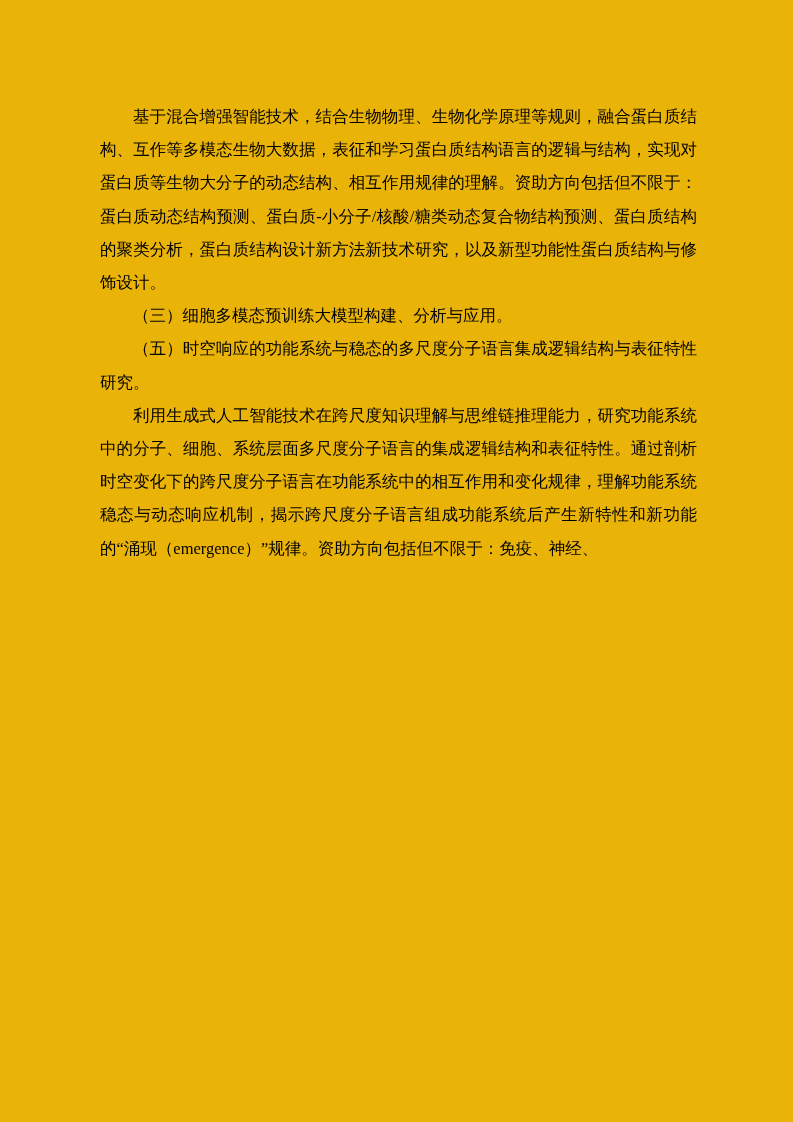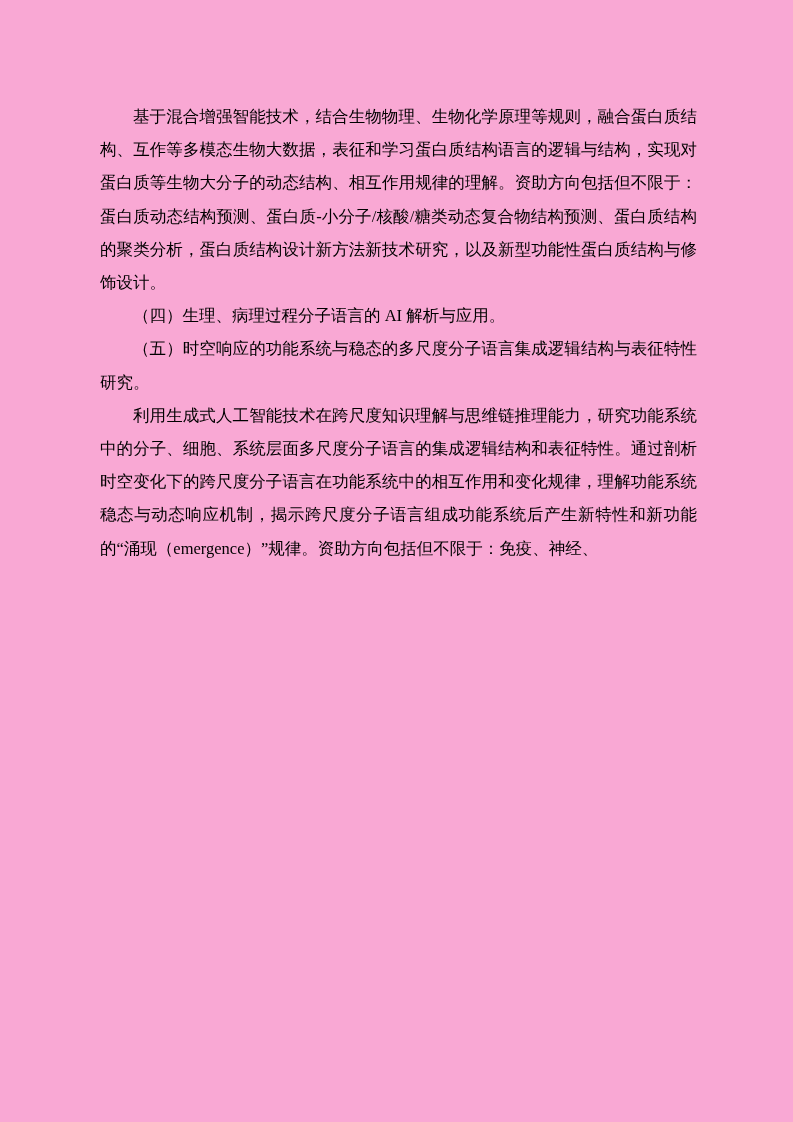--- a/index.html
+++ b/index.html
@@ -4,21 +4,21 @@
 <style>
   html, body {
     margin: 0;
     padding: 0;
     background: #ffffff;
   }
   .page {
     position: relative;
     width: 793px;
     height: 1122px;
-    background: #f9a8d4;
+    background: #eab308;
     overflow: hidden;
     font-family: "Liberation Serif", "DejaVu Serif", serif;
     color: #000000;
   }
   .text-block {
     position: absolute;
     left: 100px;
     top: 100px;
     width: 597px;
   }
@@ -33,17 +33,17 @@
     word-break: break-all;
     color: #000000;
   }
 </style>
 </head>
 <body>
 
 <div class="page">
   <div class="text-block">
     <p class="para">基于混合增强智能技术，结合生物物理、生物化学原理等规则，融合蛋白质结构、互作等多模态生物大数据，表征和学习蛋白质结构语言的逻辑与结构，实现对蛋白质等生物大分子的动态结构、相互作用规律的理解。资助方向包括但不限于：蛋白质动态结构预测、蛋白质-小分子/核酸/糖类动态复合物结构预测、蛋白质结构的聚类分析，蛋白质结构设计新方法新技术研究，以及新型功能性蛋白质结构与修饰设计。</p>
-    <p class="para">（四）生理、病理过程分子语言的 AI 解析与应用。</p>
+    <p class="para">（三）细胞多模态预训练大模型构建、分析与应用。</p>
     <p class="para">（五）时空响应的功能系统与稳态的多尺度分子语言集成逻辑结构与表征特性研究。</p>
     <p class="para">利用生成式人工智能技术在跨尺度知识理解与思维链推理能力，研究功能系统中的分子、细胞、系统层面多尺度分子语言的集成逻辑结构和表征特性。通过剖析时空变化下的跨尺度分子语言在功能系统中的相互作用和变化规律，理解功能系统稳态与动态响应机制，揭示跨尺度分子语言组成功能系统后产生新特性和新功能的“涌现（emergence）”规律。资助方向包括但不限于：免疫、神经、</p>
   </div>
 </div>
 
 </body></html>

